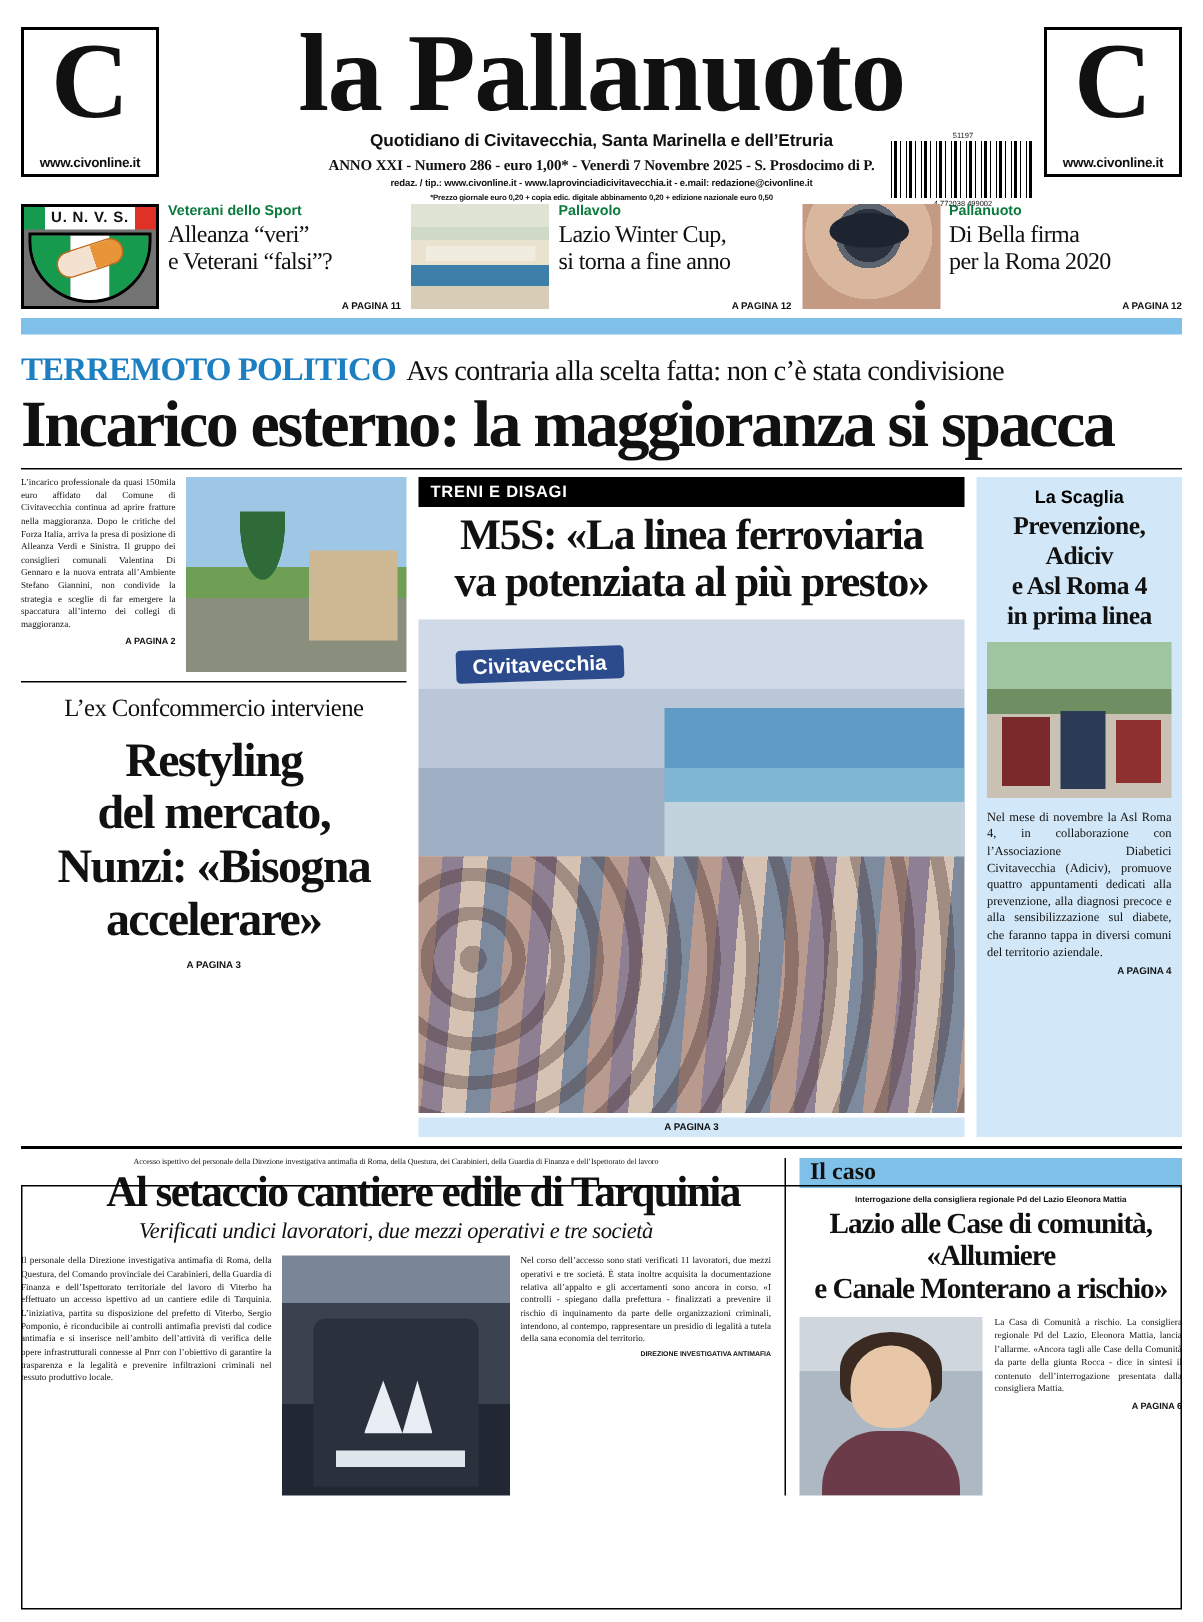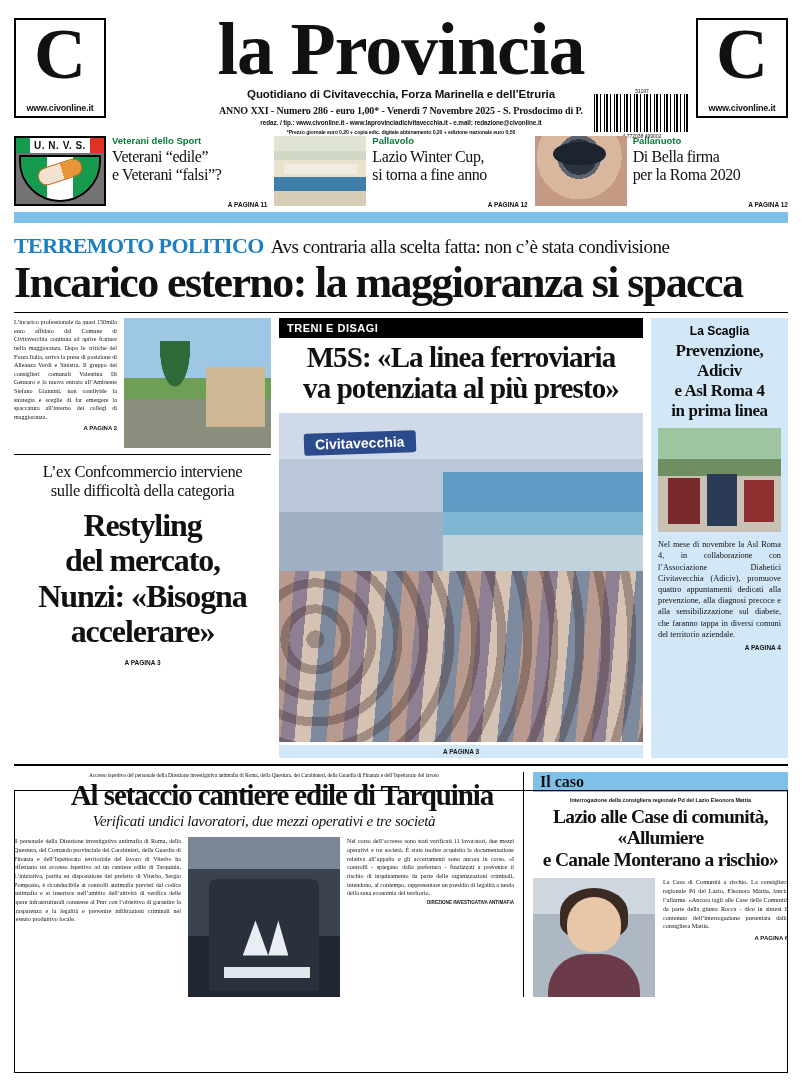--- a/index.html
+++ b/index.html
@@ -189,22 +189,22 @@
 
 <div class="page">
 
   <div class="masthead">
     <div class="logo-box">
       <div class="logo-c">C</div>
       <div class="logo-url">www.civonline.it</div>
     </div>
 
     <div class="mast-center">
-      <div class="mast-title">la Provincia</div>
-      <div class="mast-sub">Quotidiano di Civitavecchia, Forza Marinella e dell’Etruria</div>
+      <div class="mast-title">la Pallanuoto</div>
+      <div class="mast-sub">Quotidiano di Civitavecchia, Santa Marinella e dell’Etruria</div>
       <div class="mast-line2">ANNO XXI - Numero 286 - euro 1,00* - Venerdì 7 Novembre 2025 - S. Prosdocimo di P.</div>
       <div class="mast-line3">redaz. / tip.: www.civonline.it - www.laprovinciadicivitavecchia.it - e.mail: redazione@civonline.it</div>
       <div class="mast-line4">*Prezzo giornale euro 0,20 + copia edic. digitale abbinamento 0,20 + edizione nazionale euro 0,50</div>
       <div class="barcode-wrap">
         <div class="barcode-top">51197</div>
         <span class="barcode"></span>
         <div class="barcode-num">4 772038 499002</div>
       </div>
     </div>
 
@@ -226,21 +226,21 @@
         <div class="unvs-shield">
           <div class="s1"></div>
           <div class="s2"></div>
           <div class="s3"></div>
         </div>
         <div class="unvs-torch"></div>
       </div>
       <div class="sp-text">
         <div class="sp-kicker">Veterani dello Sport</div>
         <div class="sp-head">
-          <div>Veterani “edile”</div>
+          <div>Alleanza “veri”</div>
           <div>e Veterani “falsi”?</div>
         </div>
         <div class="sp-page">A PAGINA 11</div>
       </div>
     </div>
 
     <div class="sports-col">
       <div class="sp-photo photo-gym"></div>
       <div class="sp-text">
         <div class="sp-kicker">Pallavolo</div>
@@ -286,21 +286,20 @@
         <div class="left-photo">
           <div class="palm"></div>
           <div class="bldg"></div>
         </div>
       </div>
 
       <div class="sep"></div>
 
       <div class="left-sub">
         <div>L’ex Confcommercio interviene</div>
-        <div>sulle difficoltà della categoria</div>
       </div>
 
       <div class="left-big">
         <div>Restyling</div>
         <div>del mercato,</div>
         <div>Nunzi: «Bisogna</div>
         <div>accelerare»</div>
       </div>
 
       <div class="left-pg">A PAGINA 3</div>

